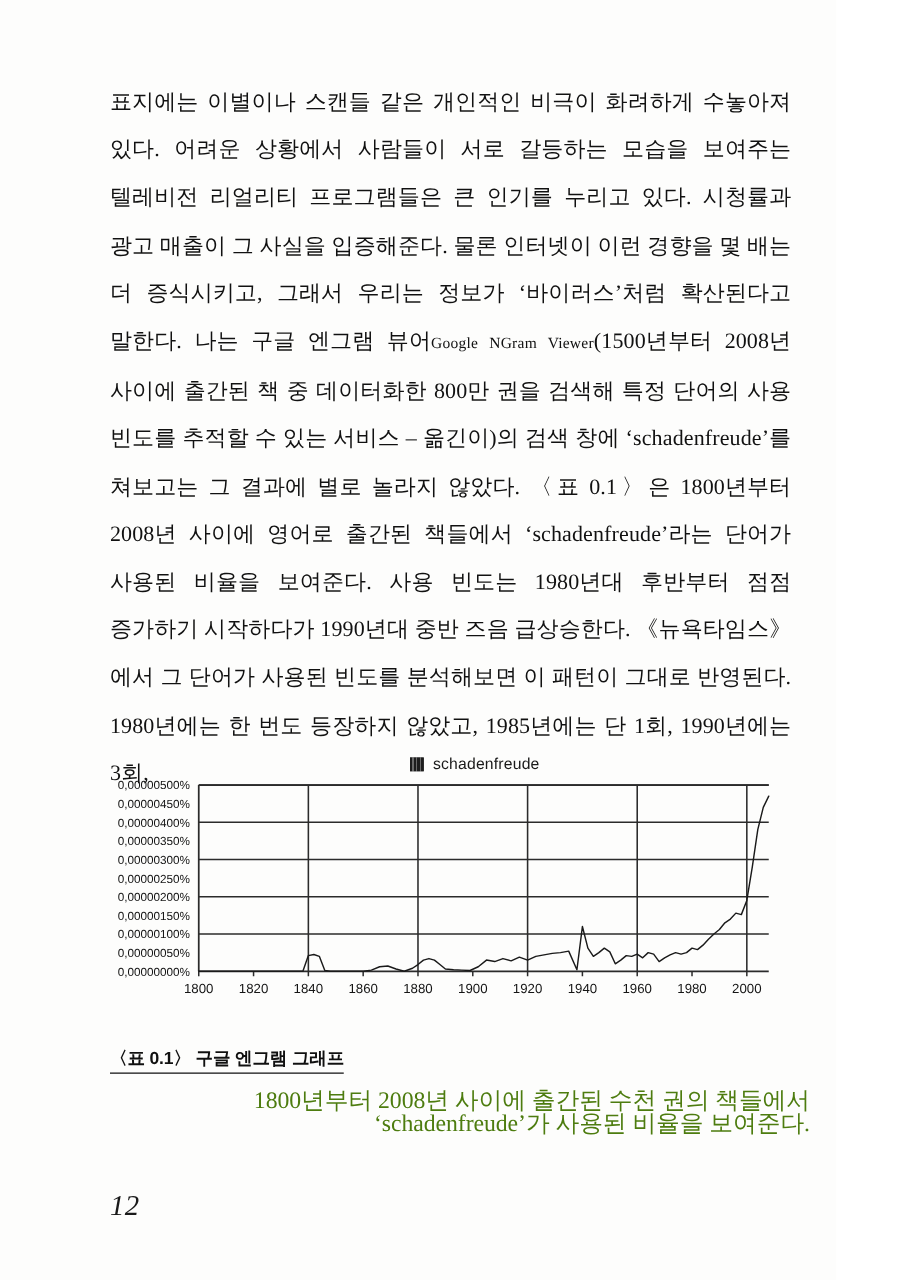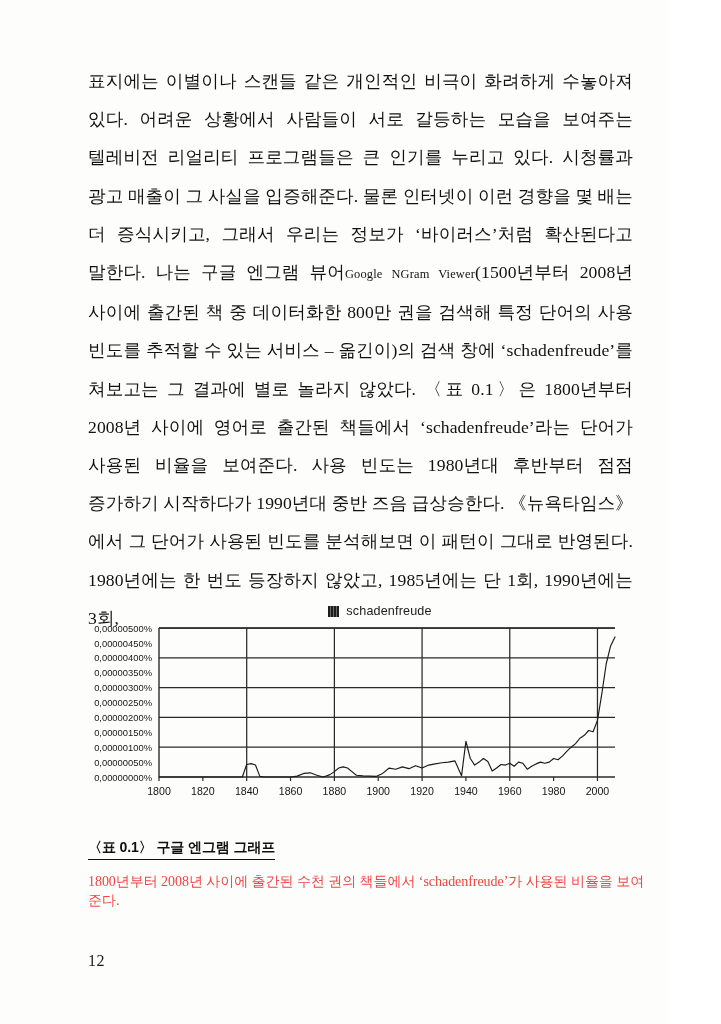--- a/index.html
+++ b/index.html
@@ -98,34 +98,36 @@
     font-size: 14px;
     font-weight: bold;
     color: #101010;
     display: inline-block;
     border-bottom: 1.3px solid #101010;
     padding-bottom: 2px;
     letter-spacing: -0.1px;
   }
   .caption-body {
     margin: 5px 0 0 0;
-    font-size: 14px;
+    font-size: 19px;
     line-height: 19px;
-    color: #ef4444;
+    color: #4d7c0f;
     letter-spacing: -0.05px;
+    text-align: right;
   }
 
   
   .folio {
     position: absolute;
     left: 88px;
     top: 952px;
-    font-size: 16px;
+    font-size: 23px;
     color: #1a1a1a;
     letter-spacing: 0.4px;
+    font-style: italic;
   }
 
   .axis-text {
     font-family: "Liberation Sans", sans-serif;
     fill: #151515;
   }
 </style>
 </head>
 <body>
 

